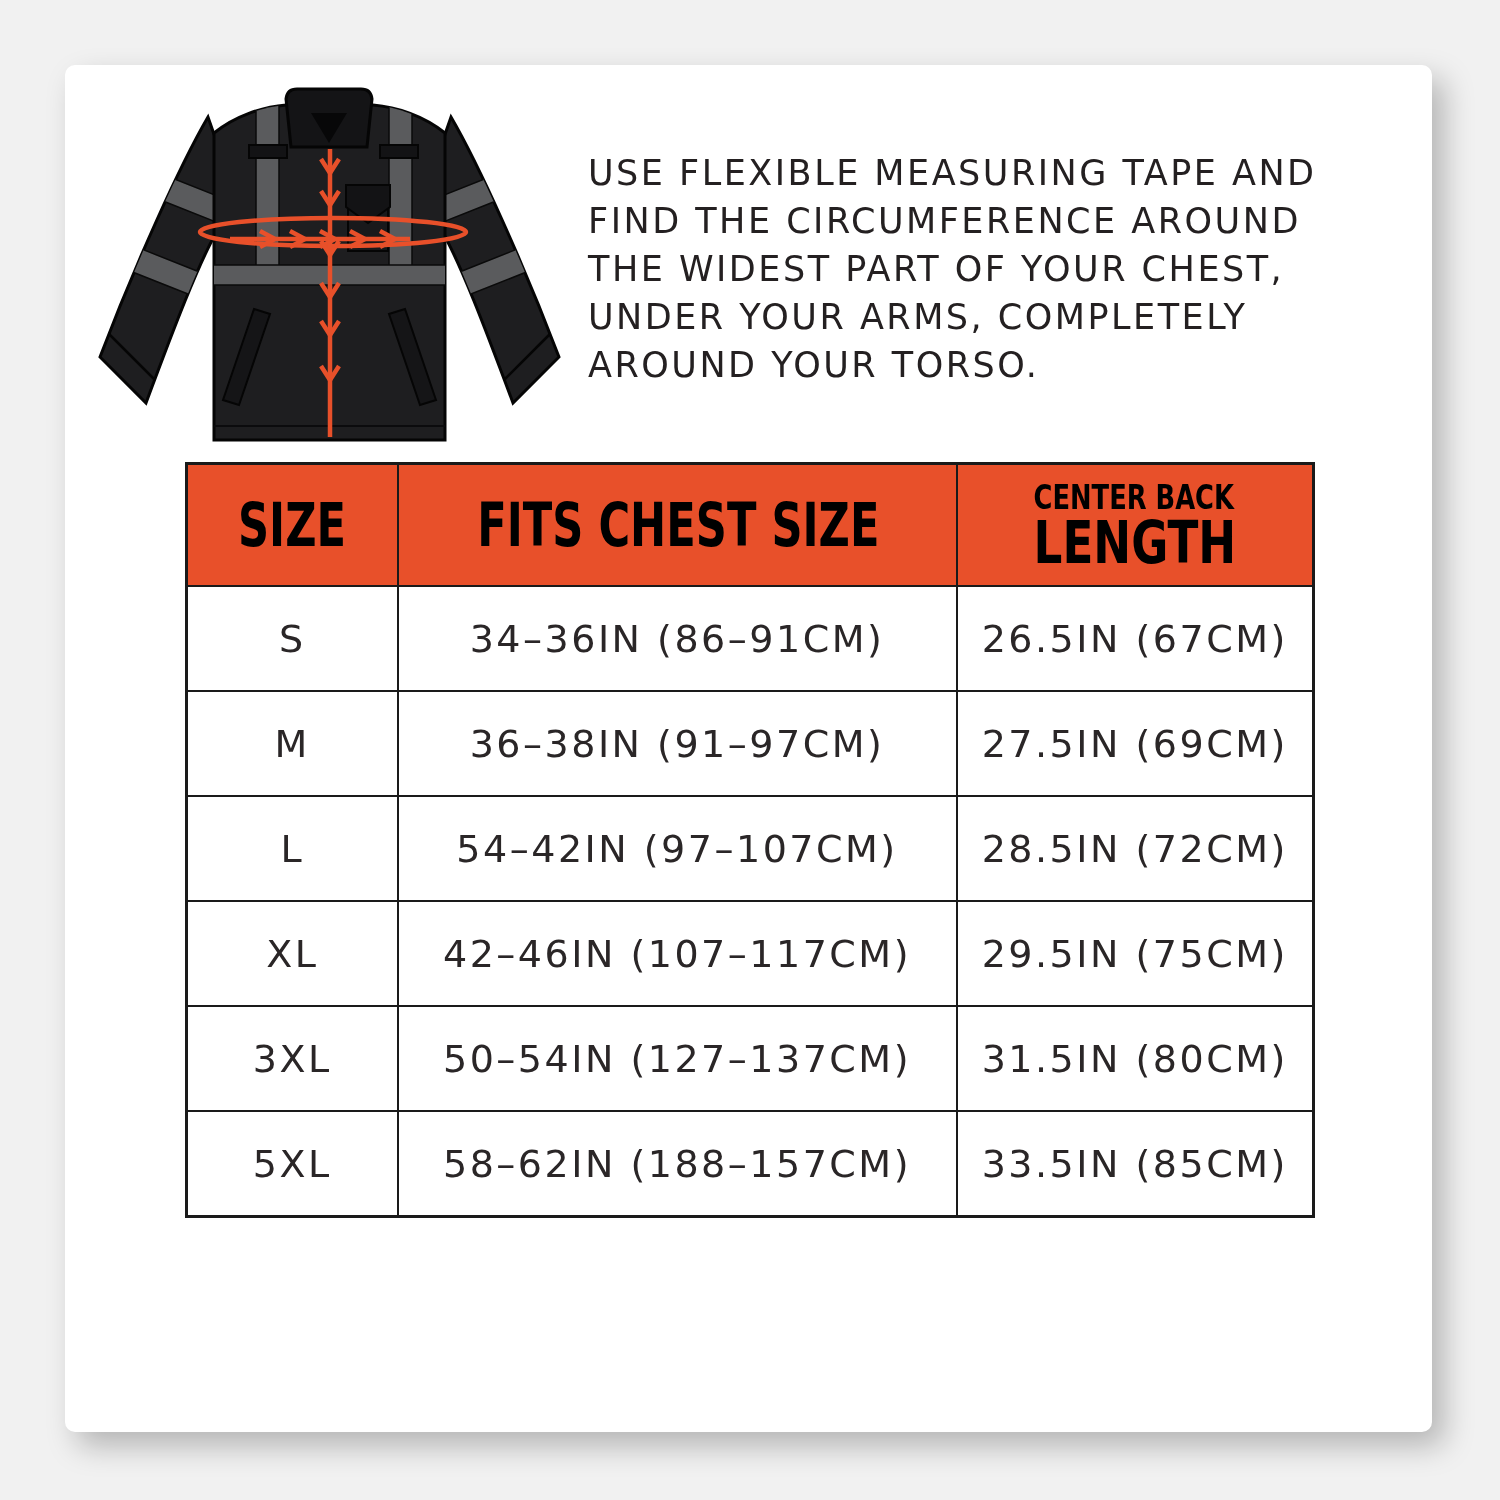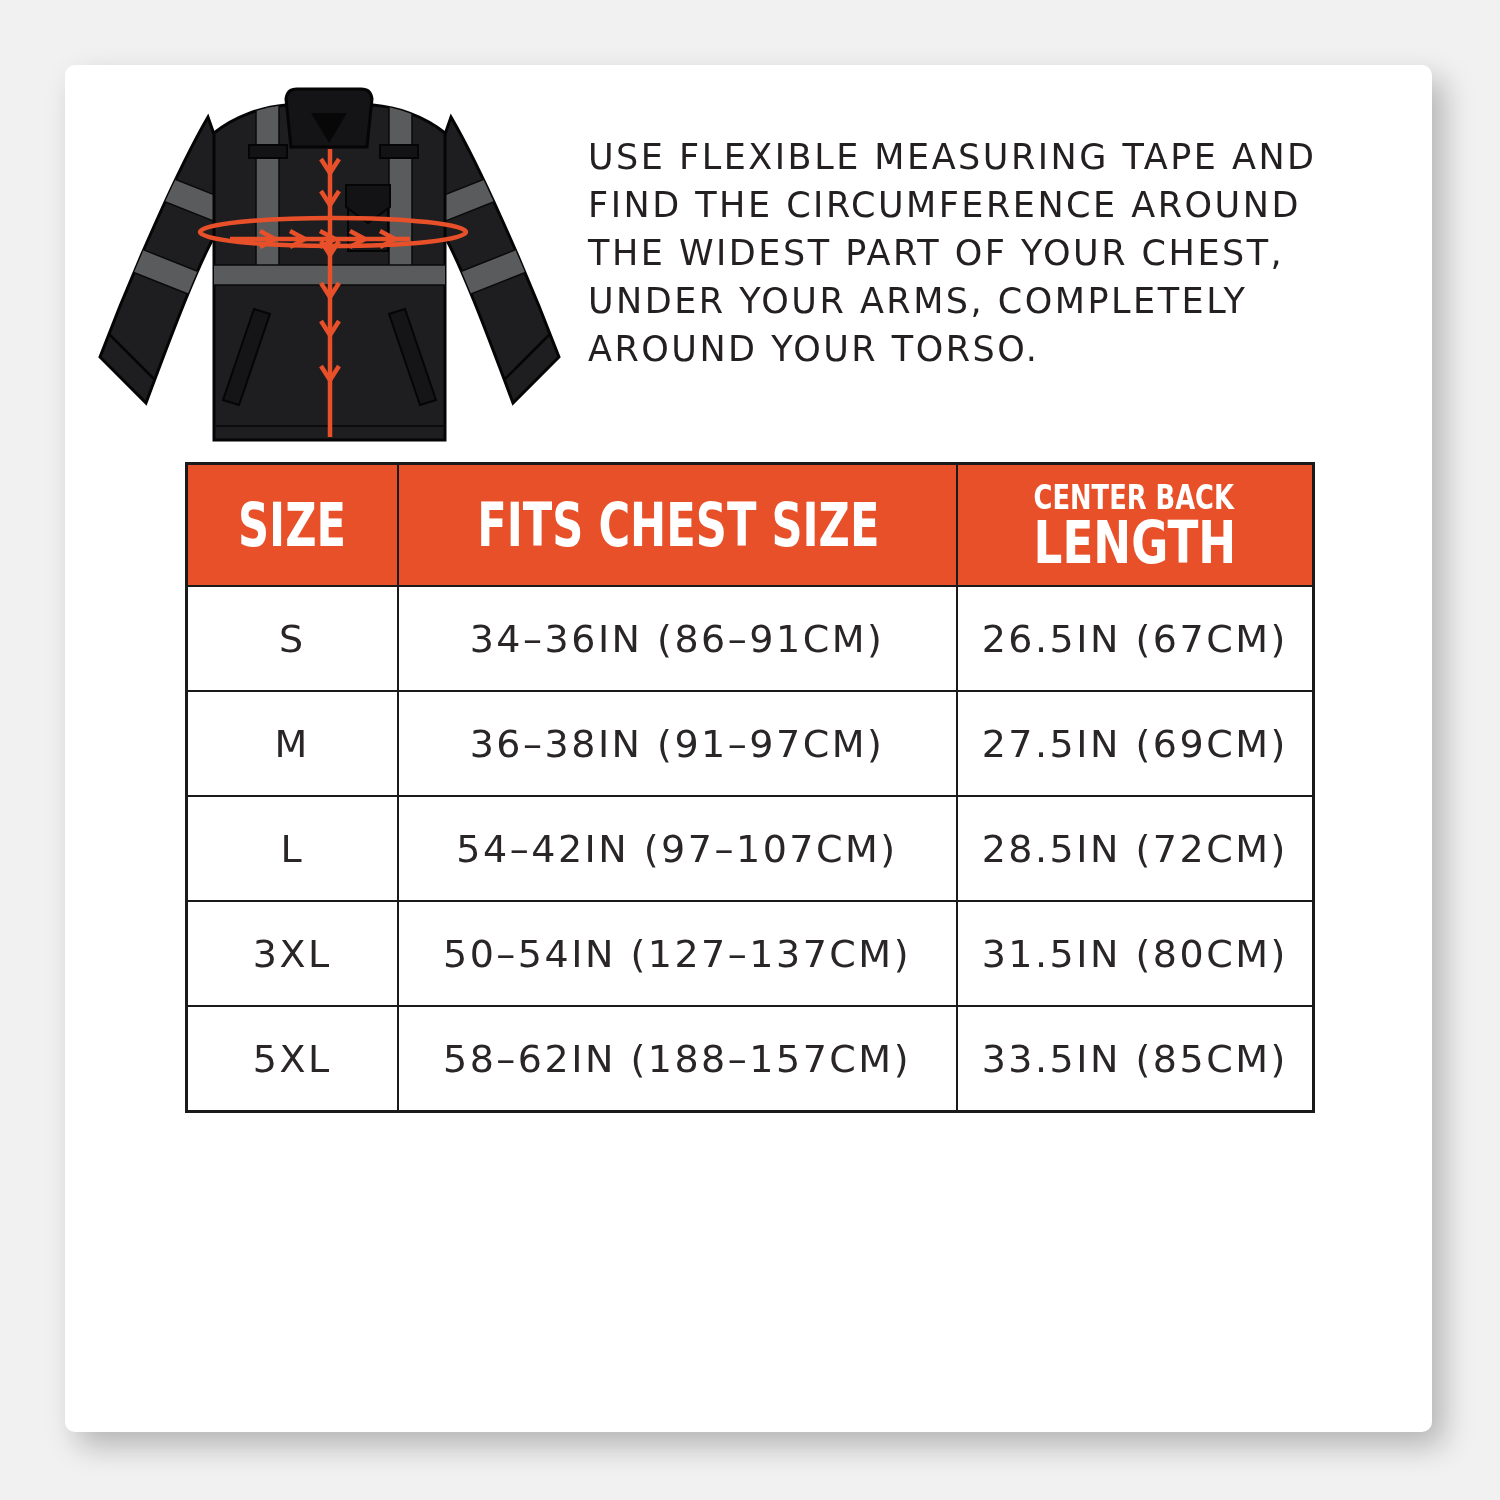--- a/index.html
+++ b/index.html
@@ -9,34 +9,34 @@
     font-family:"DejaVu Sans","Liberation Sans",sans-serif;
     overflow:hidden;
   }
   .card{
     position:absolute;left:65px;top:65px;width:1367px;height:1367px;
     background:#ffffff;border-radius:10px;
     box-shadow:12px 14px 30px rgba(0,0,0,.25);
   }
   .jacket-wrap{position:absolute;left:25px;top:20px;width:490px;height:380px;}
   .instructions{
-    position:absolute;left:523px;top:68px;width:880px;
+    position:absolute;left:523px;top:84px;width:880px;
     font-size:35px;line-height:48px;letter-spacing:2.5px;
     color:#242021;white-space:pre-line;
   }
   table.size-chart{
     position:absolute;left:120px;top:397px;
     width:1127px;table-layout:fixed;border-collapse:collapse;
     border:3px solid #1a1a1a;
   }
   .size-chart th,.size-chart td{
     border:2px solid #1a1a1a;text-align:center;vertical-align:middle;padding:0;
   }
   .size-chart thead th{
-    background:#e8502a;color:#ffffff;height:120px;
+    background:#e8502a;color:#000000;height:120px;
   }
   .hdr-main{
     display:inline-block;font-weight:bold;font-size:60px;
     transform:scaleX(.72);letter-spacing:0px;white-space:nowrap;
   }
   .hdr-stack{
     display:inline-block;text-align:left;transform:scaleX(.78);
     font-weight:bold;white-space:nowrap;
   }
   .hdr-small{display:block;font-size:33px;line-height:36px;}
@@ -169,20 +169,25 @@
         <td>M</td>
         <td>36–38IN (91–97CM)</td>
         <td>27.5IN (69CM)</td>
       </tr>
       <tr>
         <td>L</td>
         <td>54–42IN (97–107CM)</td>
         <td>28.5IN (72CM)</td>
       </tr>
       <tr>
+        <td>XL</td>
+        <td>42–46IN (107–117CM)</td>
+        <td>29.5IN (75CM)</td>
+      </tr>
+      <tr>
         <td>3XL</td>
         <td>50–54IN (127–137CM)</td>
         <td>31.5IN (80CM)</td>
       </tr>
       <tr>
         <td>5XL</td>
         <td>58–62IN (188–157CM)</td>
         <td>33.5IN (85CM)</td>
       </tr>
     </tbody>

